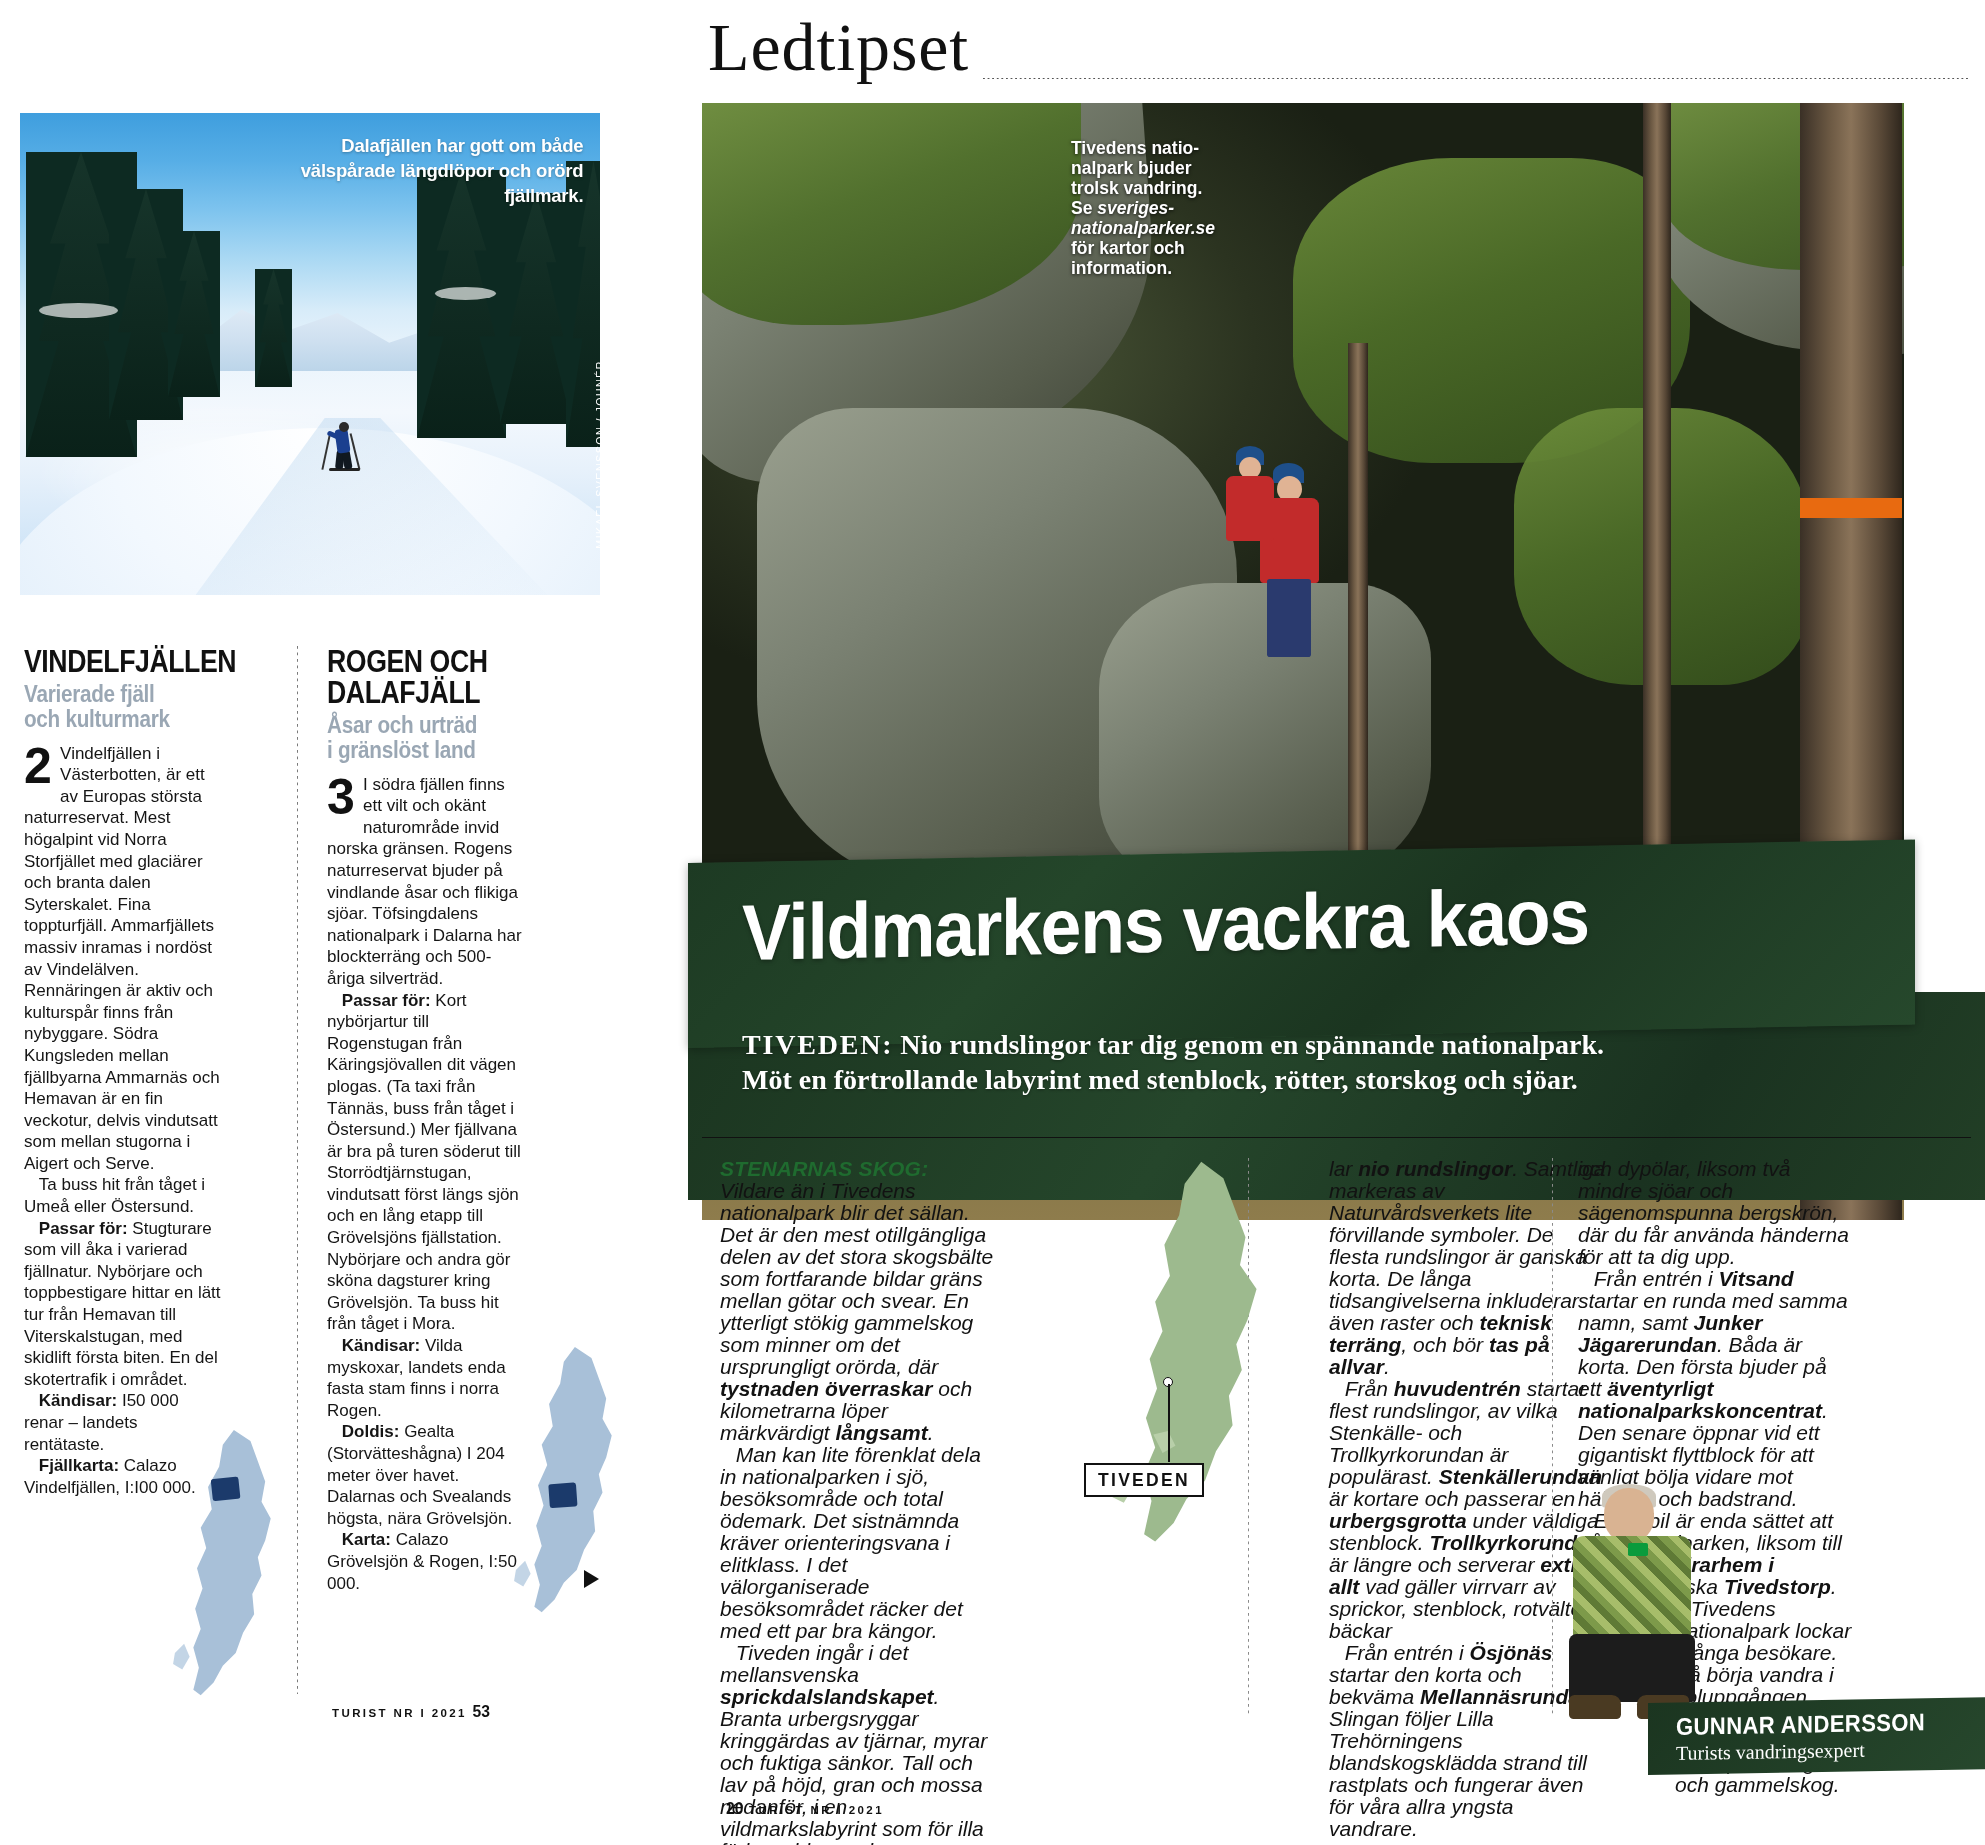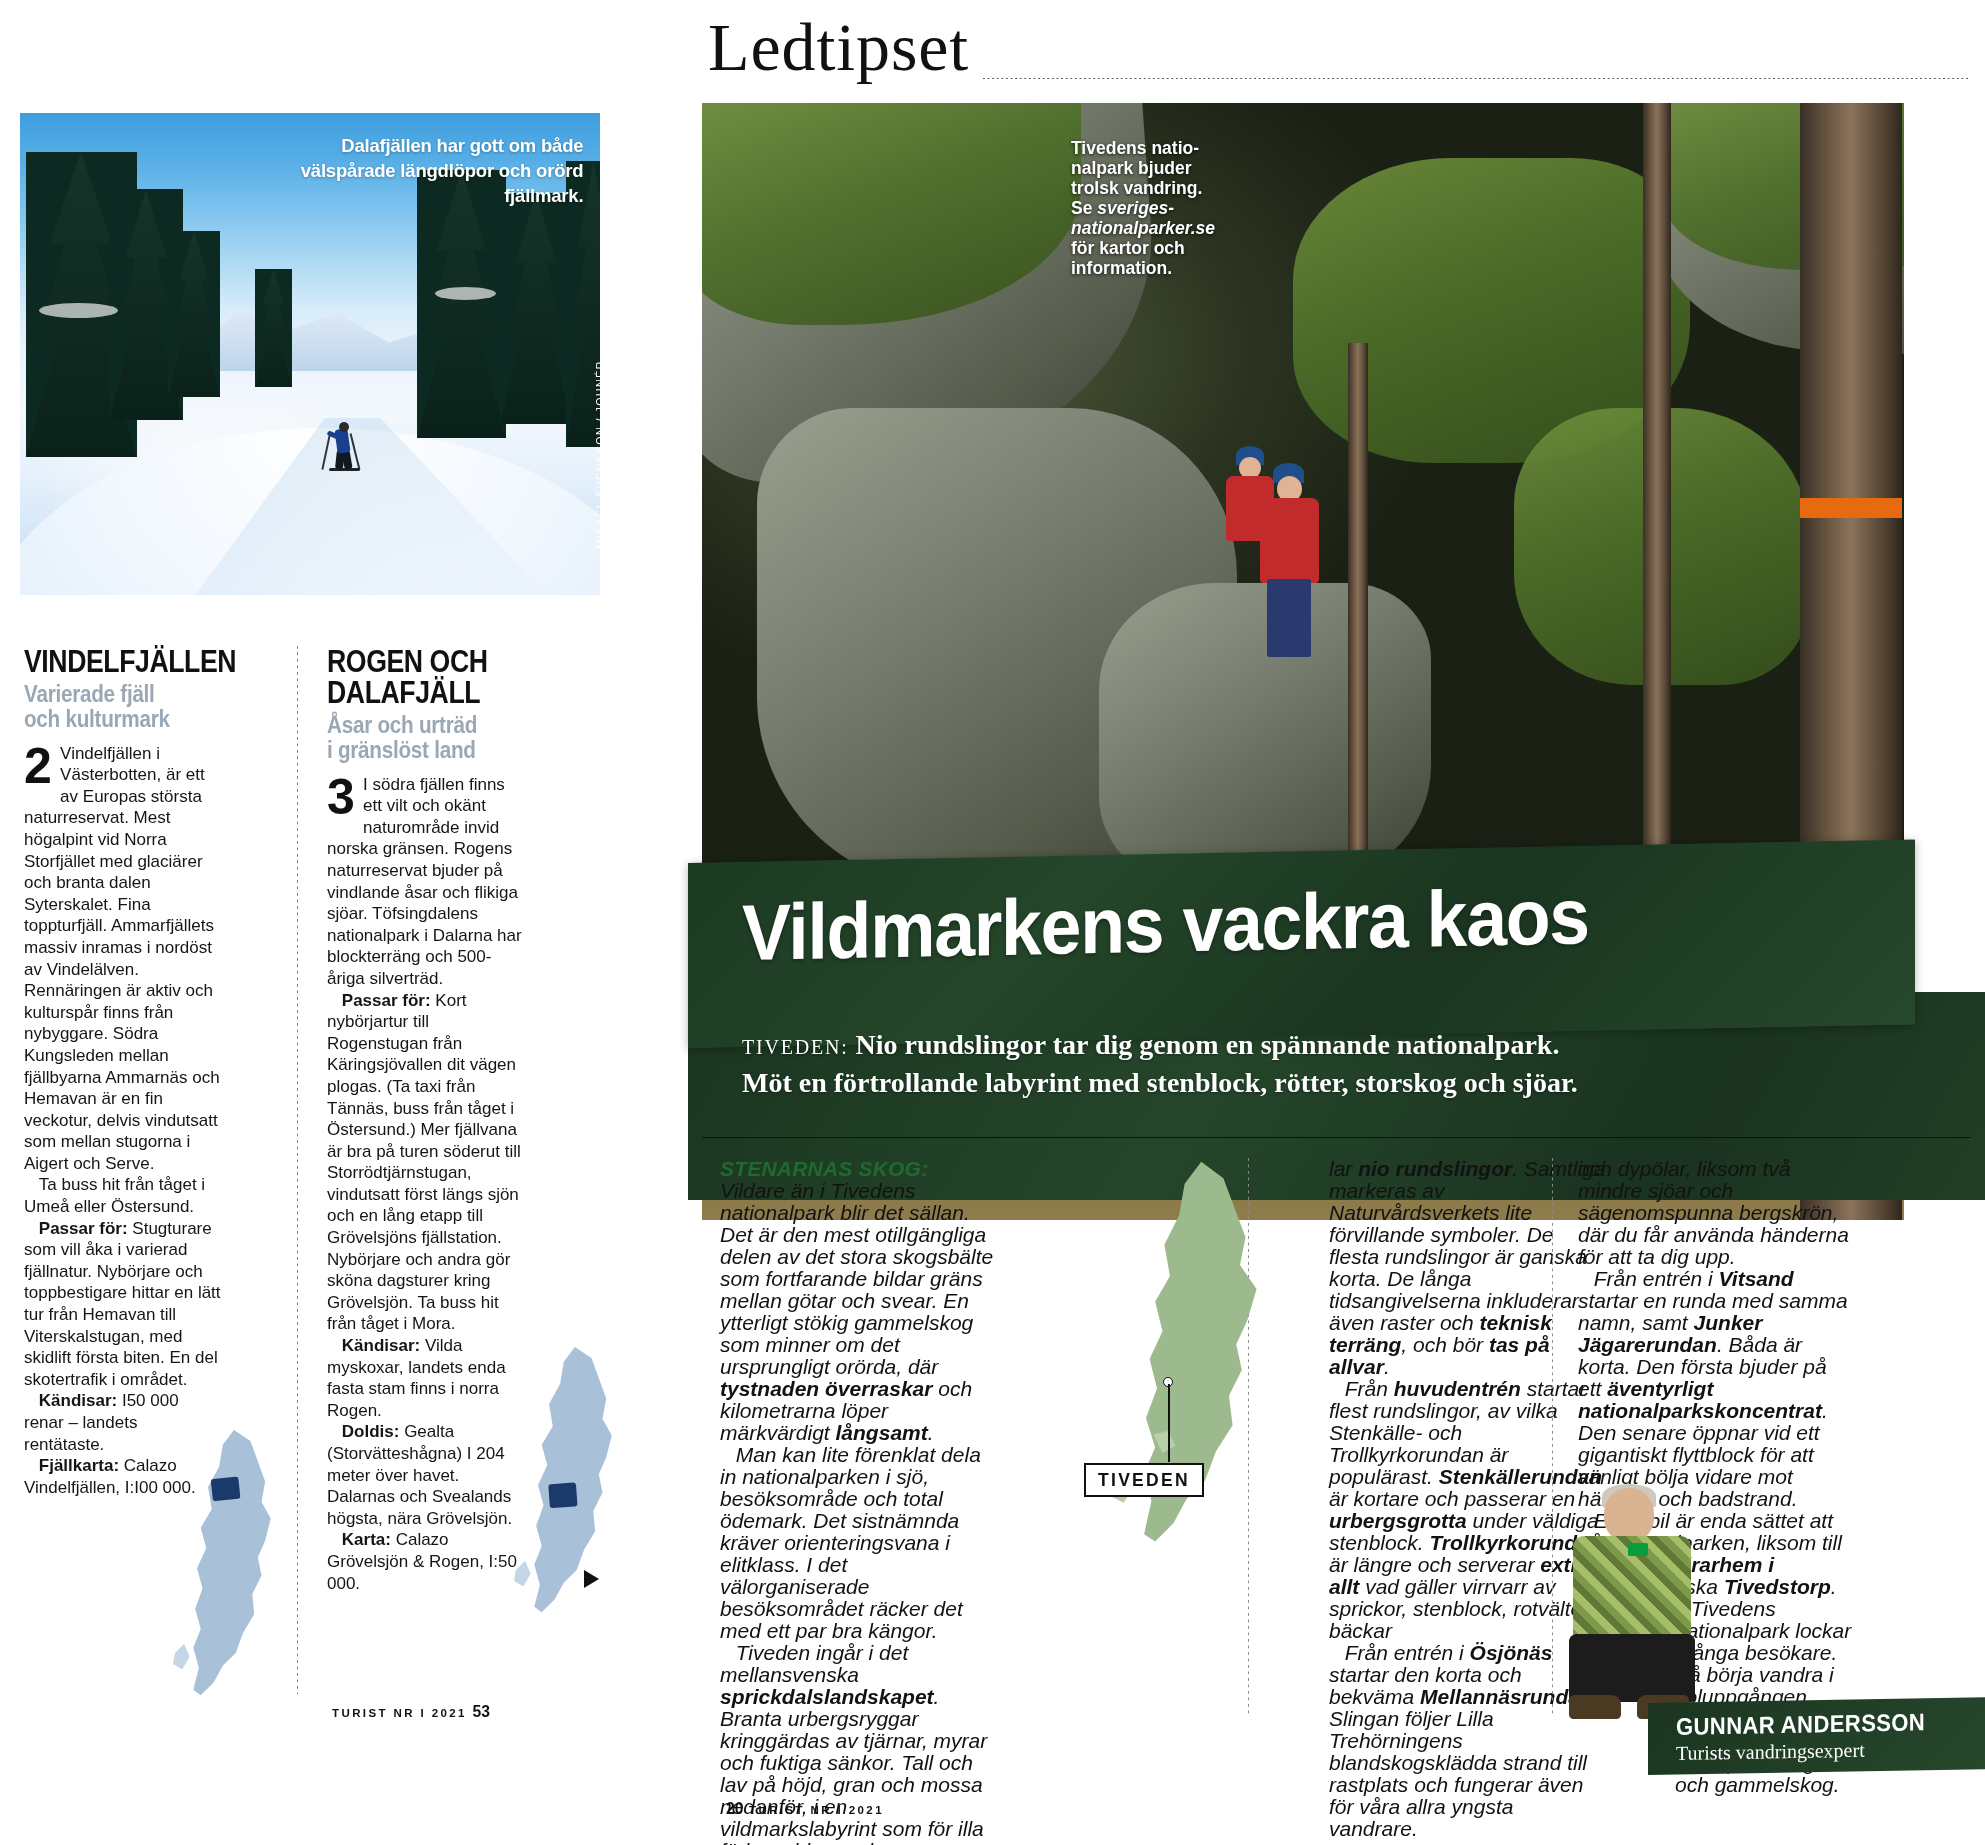--- a/index.html
+++ b/index.html
@@ -200,22 +200,22 @@
     font-family:"Liberation Sans", sans-serif;
     text-shadow: 0 1.8px 4.6px rgba(0,0,0,.35);
   }
   .subhead {
     position:absolute; left:54px; top:1027px; width:1218px;
     color:#ffffff; font-family:"Liberation Serif", serif;
     font-weight:700; font-size:28px; line-height:35px;
     text-shadow: 0 0.9px 2.8px rgba(0,0,0,.4);
   }
   .subhead .place {
-    font-family:"Liberation Serif", serif; font-weight:400;
-    font-size:20px; letter-spacing:1.8px;
+    font-family:"Liberation Serif", serif; font-weight:700;
+    font-size:28px; letter-spacing:1.8px;
   }
 
   .article-rule-top {
     position:absolute; left:14px; top:1137px; width:1269px; height:0.9px; background:#111;
   }
   .art-col {
     position:absolute; top:1158px; width:277px;
     font-size:21px; line-height:22px; color:#121212;
     font-family:"Liberation Sans", sans-serif;
     font-style:italic;

